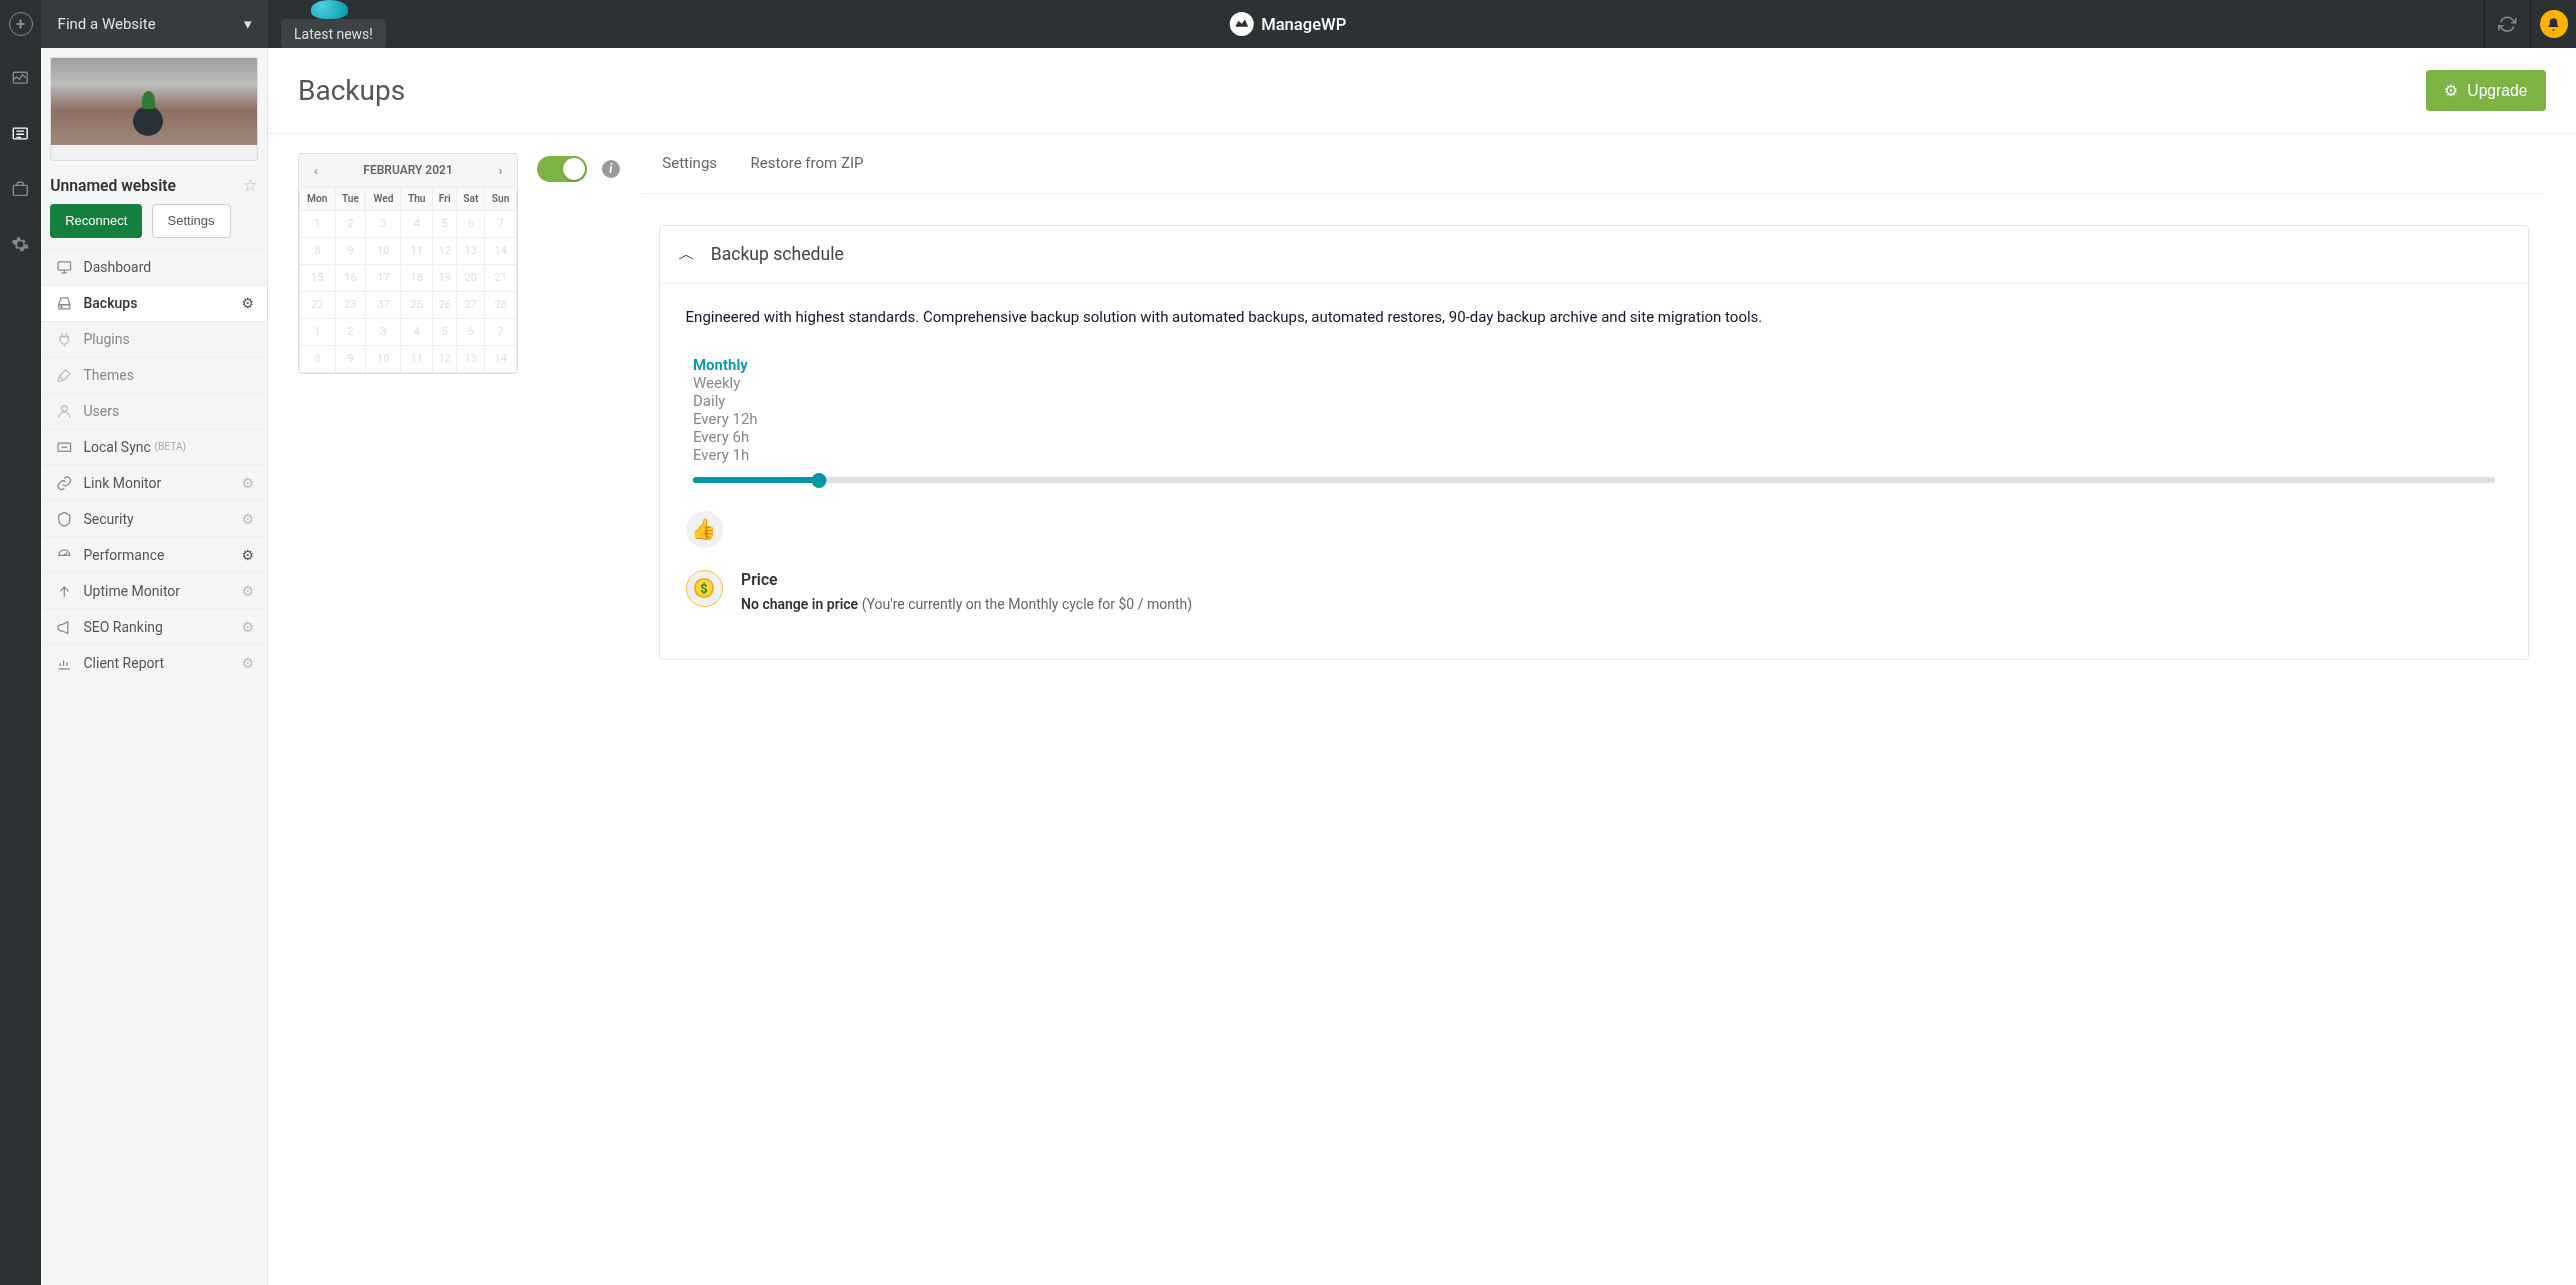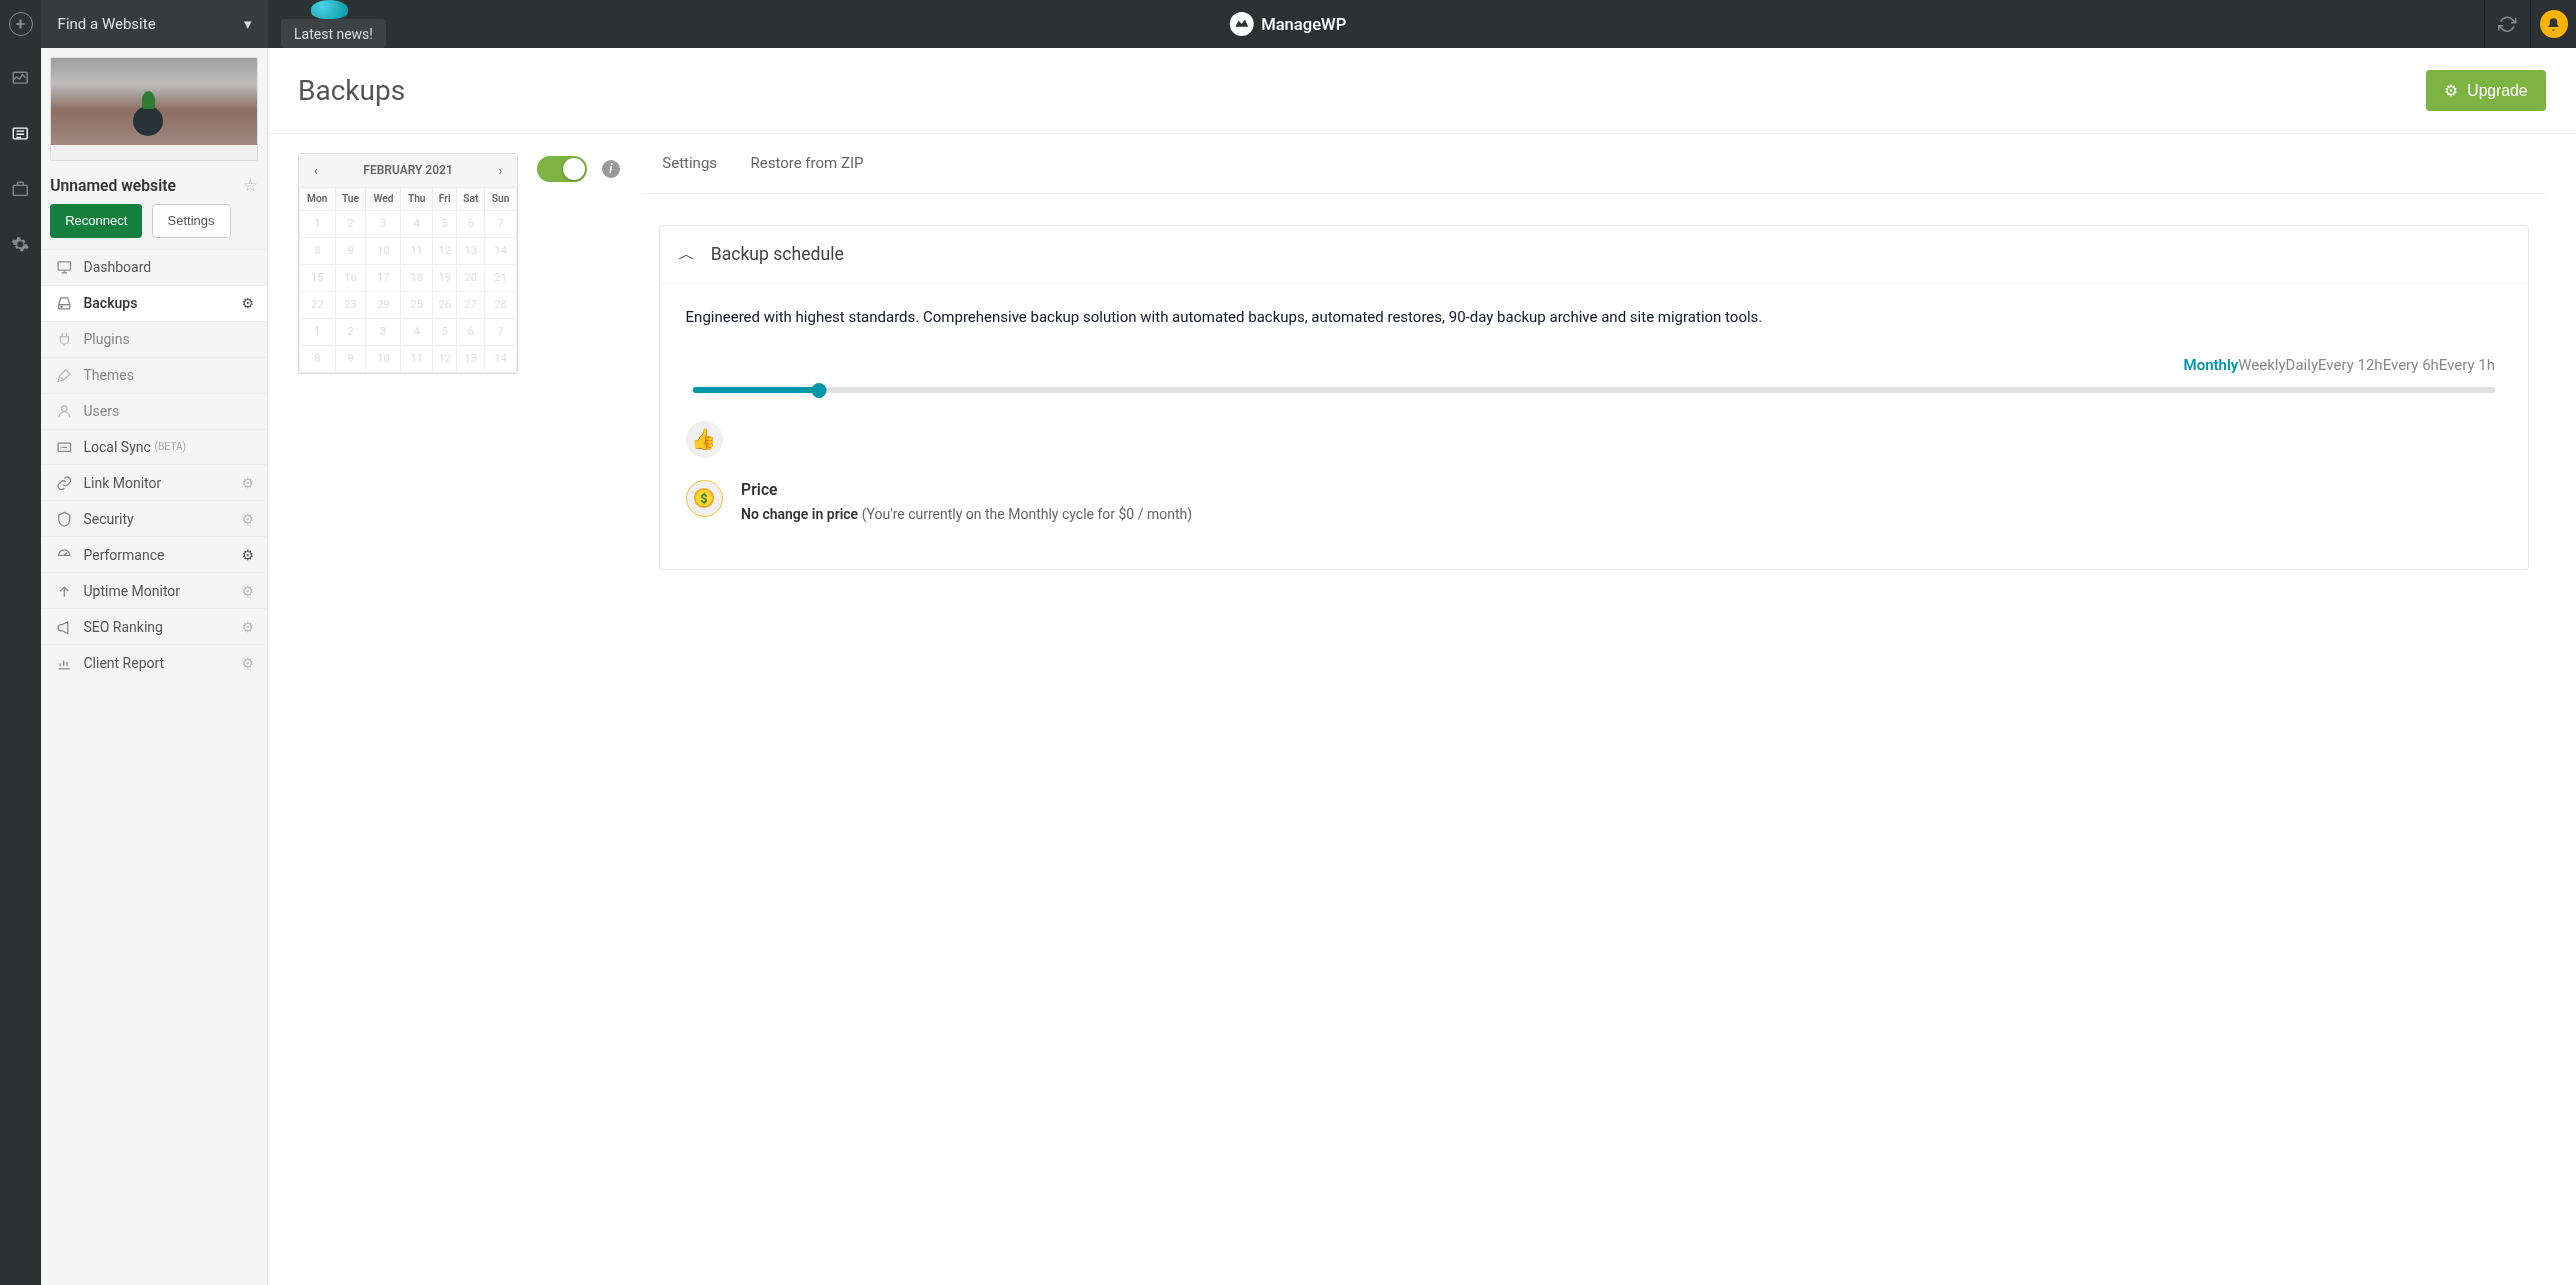--- a/index.html
+++ b/index.html
@@ -63,21 +63,21 @@
 .toggle { width: 50px; height: 26px; background: #7cb342; border-radius: 13px; position: relative; cursor: pointer; }
 .toggle-knob { position: absolute; right: 1.8px; top: 1.8px; width: 22px; height: 22px; background: #fff; border-radius: 50%; box-shadow: 0 0.9px 2.8px rgba(0,0,0,0.3); }
 .info-icon { width: 18.5px; height: 18.5px; border-radius: 50%; background: #999; color: #fff; display: flex; align-items: center; justify-content: center; font-size: 12px; font-weight: bold; font-style: italic; }
 .right-col { flex: 1; }
 .tabs-row { display: flex; gap: 26px; padding: 0 16.6px 13px; border-bottom: 0.9px solid #eee; margin-top: -5.5px; color: #666; font-size: 15px; }
 .tabs-row > div { cursor: pointer; padding: 7.4px 3.7px; }
 .panel { margin: 31px 16.6px 16.6px; border: 0.9px solid #e5e5e5; border-radius: 3.7px; background: #fff; }
 .panel-header { display: flex; align-items: center; gap: 15px; padding: 16.6px 18.5px; border-bottom: 0.9px solid #eee; font-size: 17.6px; color: #444; }
 .panel-body { padding: 22px 26px; }
 .panel-desc { font-size: 15px; color: #0f172a; line-height: 1.5; margin-bottom: 28px; }
-.freq-row { display: flex; justify-content: flex-end; padding: 0 7.4px 7.4px; font-size: 15px; color: #888; }
+.freq-row { display: flex; justify-content: flex-start; padding: 0 7.4px 7.4px; font-size: 15px; color: #888; flex-direction: column; }
 .freq-row .active { color: #0097a7; font-weight: 600; }
 .slider { height: 5.5px; background: #e0e0e0; border-radius: 2.8px; position: relative; margin: 5.5px 7.4px 28px; }
 .slider-fill { position: absolute; left: 0; top: 0; height: 5.5px; width: 7%; background: #0097a7; border-radius: 2.8px; }
 .slider-handle { position: absolute; left: 7%; top: -4.6px; width: 15px; height: 15px; background: #0097a7; border-radius: 50%; transform: translateX(-50%); }
 .info-block { display: flex; gap: 18.5px; margin-bottom: 22px; }
 .info-icon-large { width: 37px; height: 37px; border-radius: 50%; display: flex; align-items: center; justify-content: center; flex-shrink: 0; font-size: 20.3px; }
 .thumbs { background: #f0f0f0; position: relative; }
 .coin { background: #f0f0f0; border: 1.8px solid #fbc02d; }
 .info-content h4 { font-size: 15.7px; font-weight: 600; color: #333; margin-bottom: 5.5px; }
 .info-content p { font-size: 14px; color: #666; line-height: 1.5; }
@@ -329,21 +329,21 @@
                     <td>16</td>
                     <td>17</td>
                     <td>18</td>
                     <td>19</td>
                     <td>20</td>
                     <td>21</td>
                   </tr>
                   <tr>
                     <td>22</td>
                     <td>23</td>
-                    <td>29</td>
+                    <td>37</td>
                     <td>25</td>
                     <td>26</td>
                     <td>27</td>
                     <td>28</td>
                   </tr>
                   <tr>
                     <td>1</td>
                     <td>2</td>
                     <td>3</td>
                     <td>4</td>

